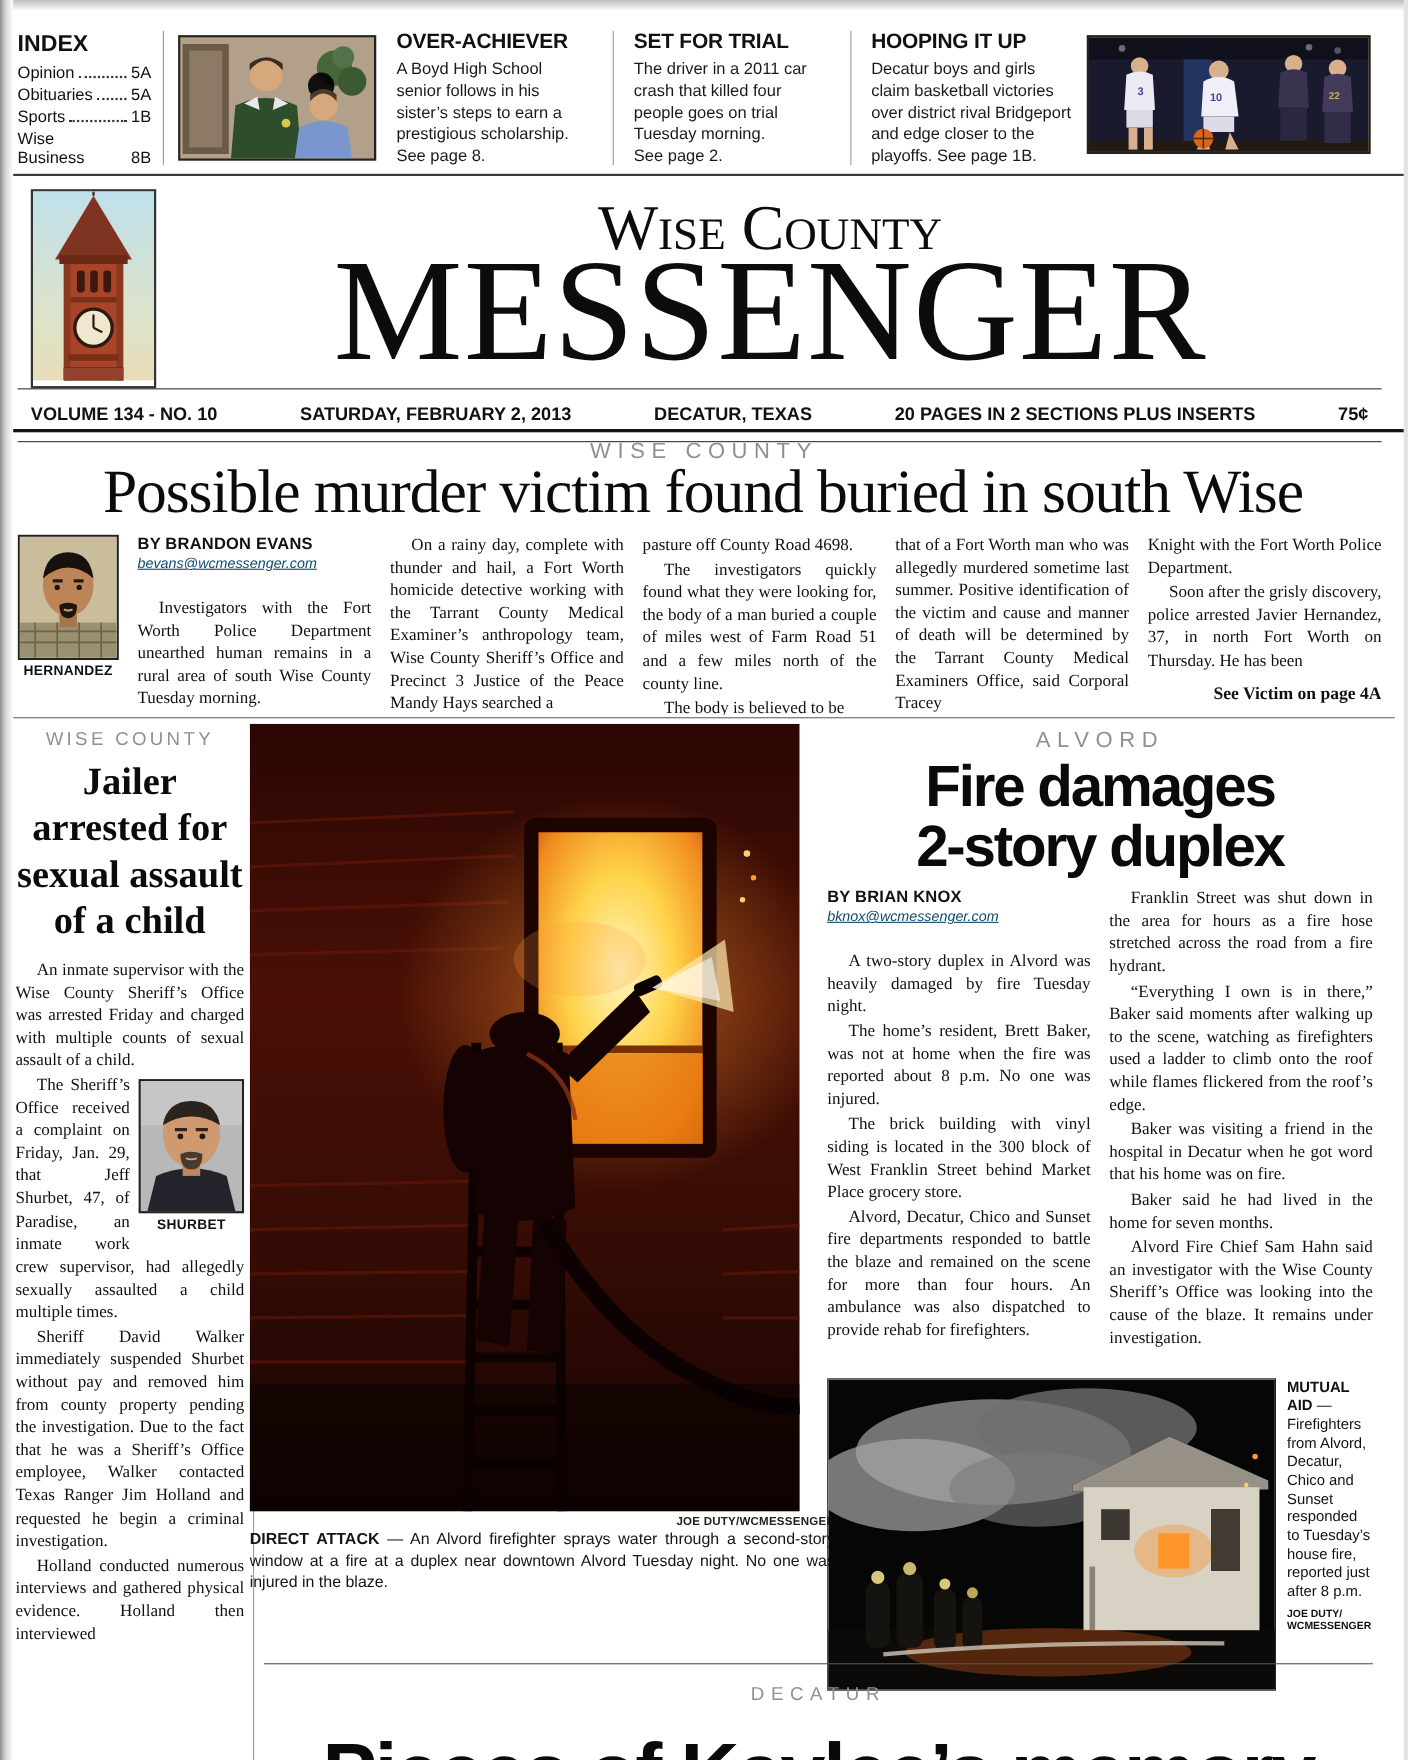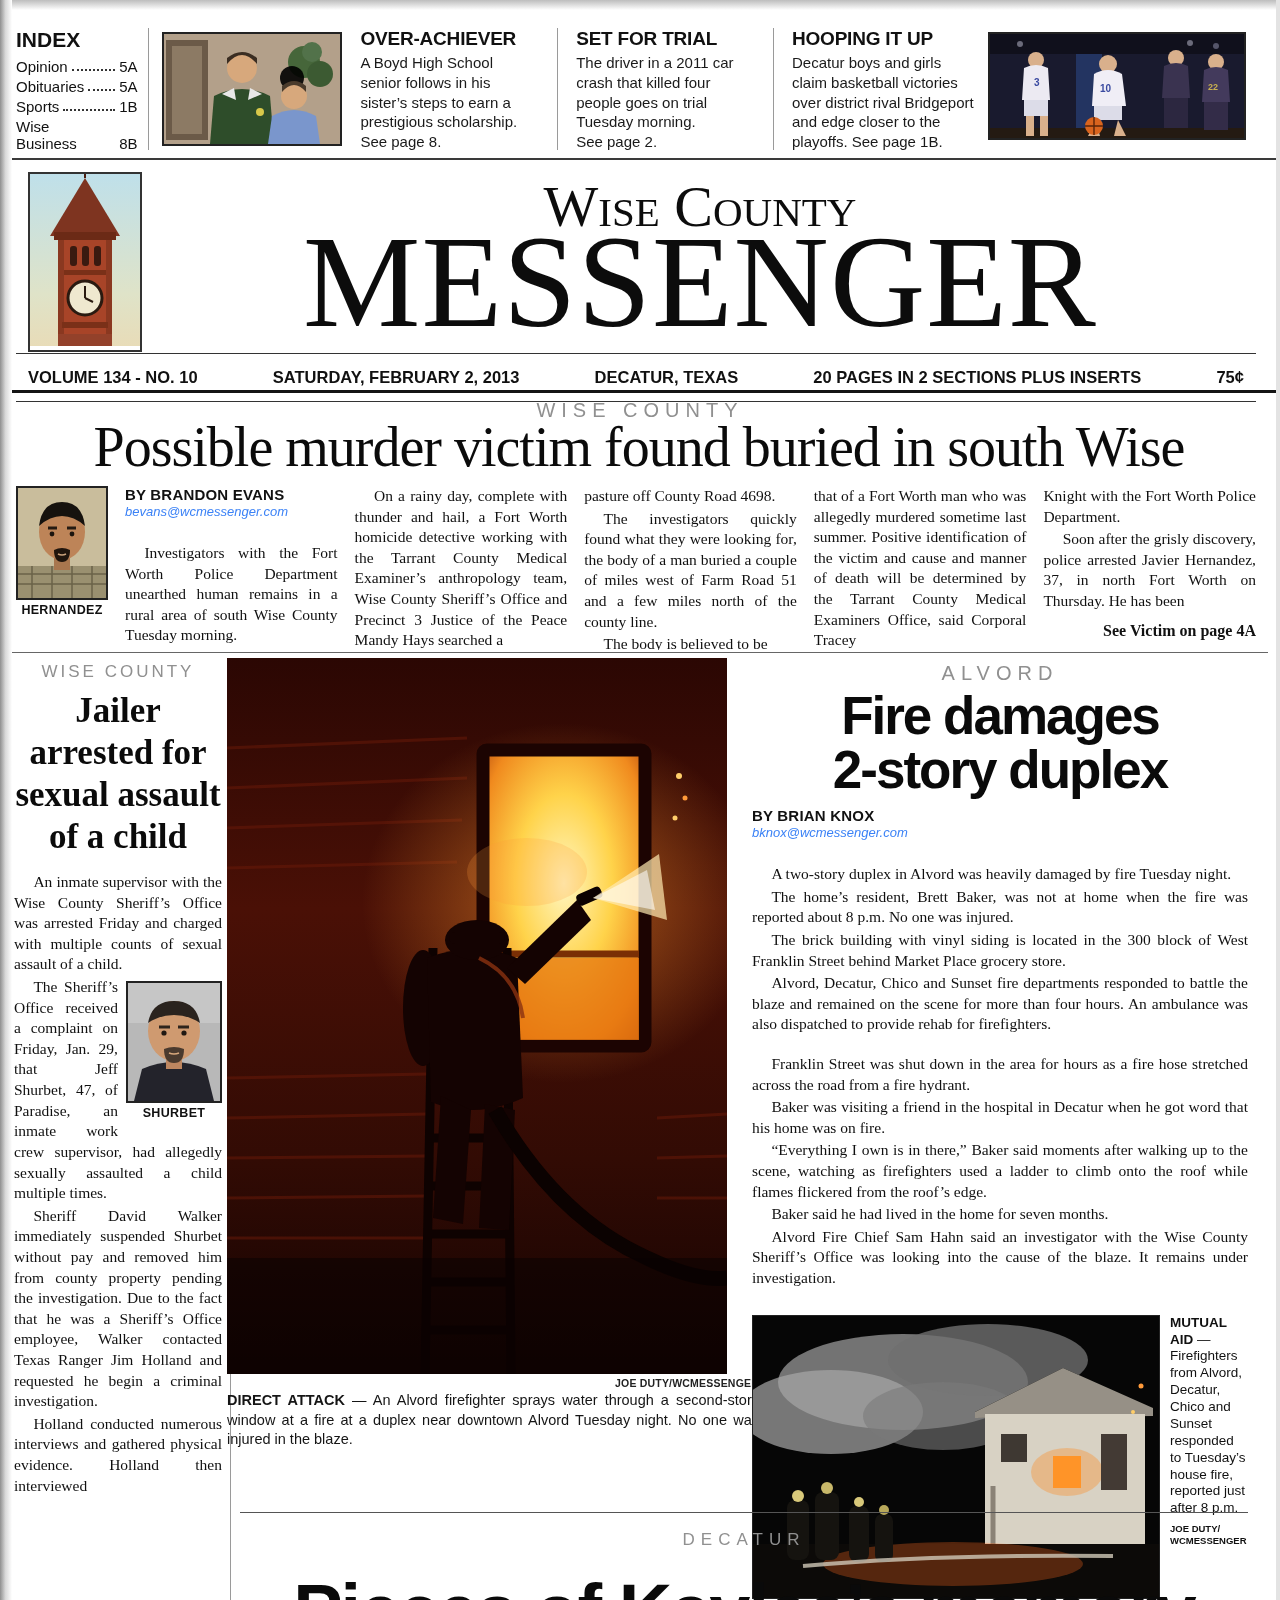--- a/index.html
+++ b/index.html
@@ -42,21 +42,21 @@
   
   .ms-kicker{position:absolute;left:0;top:399px;width:1280px;font-size:20px;}
   .ms-headline{position:absolute;left:10px;top:417px;width:1258px;text-align:center;
        font-family:"Liberation Serif",serif;font-size:56px;line-height:1.1;letter-spacing:-1px;color:#0b0b0b;white-space:nowrap;}
   .ms-body{position:absolute;left:16px;top:486px;width:1240px;height:164px;display:flex;gap:17px;overflow:hidden;}
   .mug-col{flex:0 0 92px;}
   .mug{border:2px solid #222;display:block;}
   .mug-cap{font-size:12.5px;font-weight:800;text-align:center;margin-top:3px;letter-spacing:.3px;}
   .col{flex:1 1 0;}
   .byline{font-size:15px;font-weight:800;letter-spacing:.2px;}
-  .email{font-size:13px;font-style:italic;color:#3b82f6;margin-top:1px;}
+  .email{font-size:13px;font-style:italic;color:#0c4a6e;margin-top:1px;text-decoration:underline;}
   .serif-p{font-family:"Liberation Serif",serif;font-size:15.5px;line-height:1.33;text-align:justify;
        margin:0 0 2px 0;color:#101010;}
   .serif-p.first{margin-top:24px;}
   .ind{text-indent:1.25em;}
   .jump{font-family:"Liberation Serif",serif;font-size:16px;font-weight:800;text-align:right;margin-top:10px;}
   .hr-mid{position:absolute;left:10px;top:652px;width:1258px;border-top:1px solid #666;}
 
   
   .jailer{position:absolute;left:14px;top:662px;width:208px;height:938px;overflow:hidden;}
   .jailer .kicker{font-size:17px;letter-spacing:3px;}
@@ -69,21 +69,21 @@
   .firewrap{position:absolute;left:227px;top:658px;width:532px;}
   .credit{font-size:10.5px;font-weight:800;text-align:right;color:#222;margin-top:3px;letter-spacing:.2px;}
   .caption{font-size:14.5px;line-height:1.35;text-align:justify;margin-top:2px;color:#151515;}
   .cap-lead{font-weight:800;}
 
   
   .firestory{position:absolute;left:752px;top:662px;width:496px;}
   .firestory .kicker{font-size:20px;}
   .fire-headline{font-family:"Liberation Sans",sans-serif;font-weight:800;font-size:53px;line-height:1.02;
        letter-spacing:-2px;text-align:center;color:#0a0a0a;margin-top:4px;}
-  .fire-cols{display:flex;gap:17px;margin-top:10px;flex-direction:column;}
+  .fire-cols{display:flex;gap:17px;margin-top:10px;}
   .fire-col{flex:1 1 0;}
   .aid-row{display:flex;margin-top:24px;}
   .aid-photo{flex:0 0 406px;}
   .aid-cap{flex:1;padding-left:10px;font-size:13.5px;line-height:1.25;}
   .aid-credit{font-size:9.5px;font-weight:800;margin-top:6px;line-height:1.2;}
 
   
   .bottom-rule{position:absolute;left:240px;top:1512px;width:1008px;border-top:1px solid #555;}
   .bottom-kicker{position:absolute;left:240px;top:1530px;width:1008px;font-size:17px;}
   .bottom-headline-clip{position:absolute;left:240px;top:1580px;width:1008px;height:20px;overflow:hidden;}
@@ -395,22 +395,22 @@
     <div class="fire-col">
       <div class="byline">BY BRIAN KNOX</div>
       <div class="email">bknox@wcmessenger.com</div>
       <p class="serif-p first ind">A two-story duplex in Alvord was heavily damaged by fire Tuesday night.</p>
       <p class="serif-p ind">The home’s resident, Brett Baker, was not at home when the fire was reported about 8 p.m. No one was injured.</p>
       <p class="serif-p ind">The brick building with vinyl siding is located in the 300 block of West Franklin Street behind Market Place grocery store.</p>
       <p class="serif-p ind">Alvord, Decatur, Chico and Sunset fire departments responded to battle the blaze and remained on the scene for more than four hours. An ambulance was also dispatched to provide rehab for firefighters.</p>
     </div>
     <div class="fire-col">
       <p class="serif-p ind">Franklin Street was shut down in the area for hours as a fire hose stretched across the road from a fire hydrant.</p>
+      <p class="serif-p ind">“Everything I own is in there,” Baker said moments after walking up to the scene, watching as firefighters used a ladder to climb onto the roof while flames flickered from the roof’s edge.</p>
       <p class="serif-p ind">Baker was visiting a friend in the hospital in Decatur when he got word that his home was on fire.</p>
-      <p class="serif-p ind">“Everything I own is in there,” Baker said moments after walking up to the scene, watching as firefighters used a ladder to climb onto the roof while flames flickered from the roof’s edge.</p>
       <p class="serif-p ind">Baker said he had lived in the home for seven months.</p>
       <p class="serif-p ind">Alvord Fire Chief Sam Hahn said an investigator with the Wise County Sheriff’s Office was looking into the cause of the blaze. It remains under investigation.</p>
     </div>
   </div>
 
   <div class="aid-row">
     <div class="aid-photo">
       <svg width="406" height="282" viewBox="0 0 406 282" style="display:block;border:1px solid #222;">
         <rect width="406" height="282" fill="#060606"></rect>
         <ellipse cx="150" cy="66" rx="125" ry="48" fill="#8f8f8f" opacity="0.8"></ellipse>

